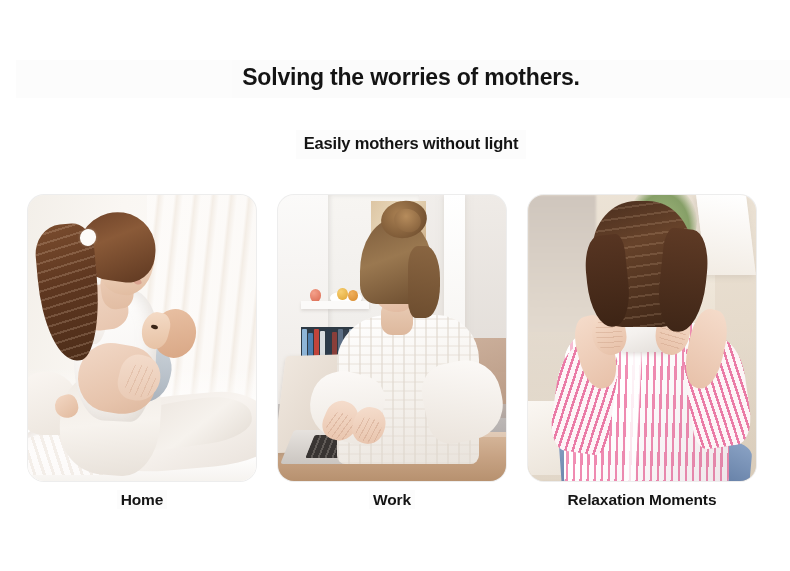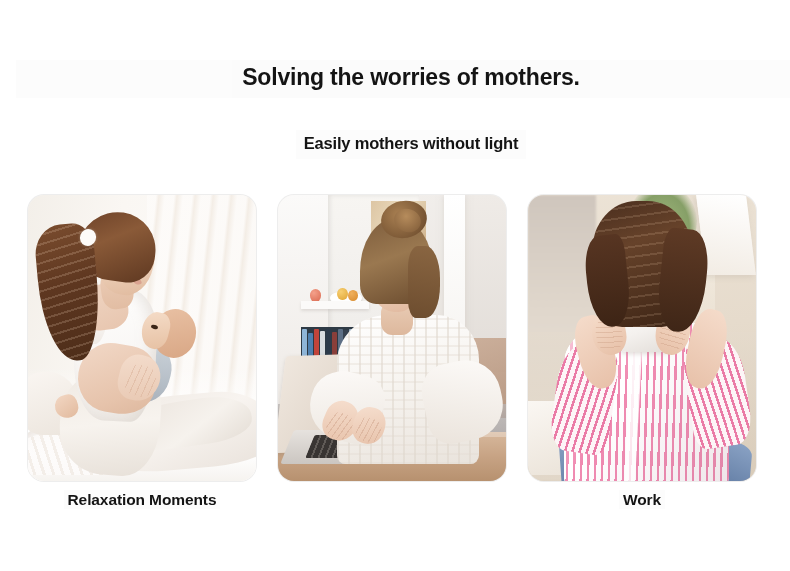--- a/index.html
+++ b/index.html
@@ -794,18 +794,21 @@
       <div class="p3-hair"></div>
       <div class="p3-hair-wave-l"></div>
       <div class="p3-hair-wave-r"></div>
     </div>
   </div>
 
 </div>
 
 <div id="captions">
   <div class="caption">
-    <span>Relaxation Moments</span>
+    <span>Home</span>
   </div>
   <div class="caption">
     <span>Work</span>
   </div>
+  <div class="caption">
+    <span>Relaxation Moments</span>
+  </div>
 </div>
 
 </body></html>

